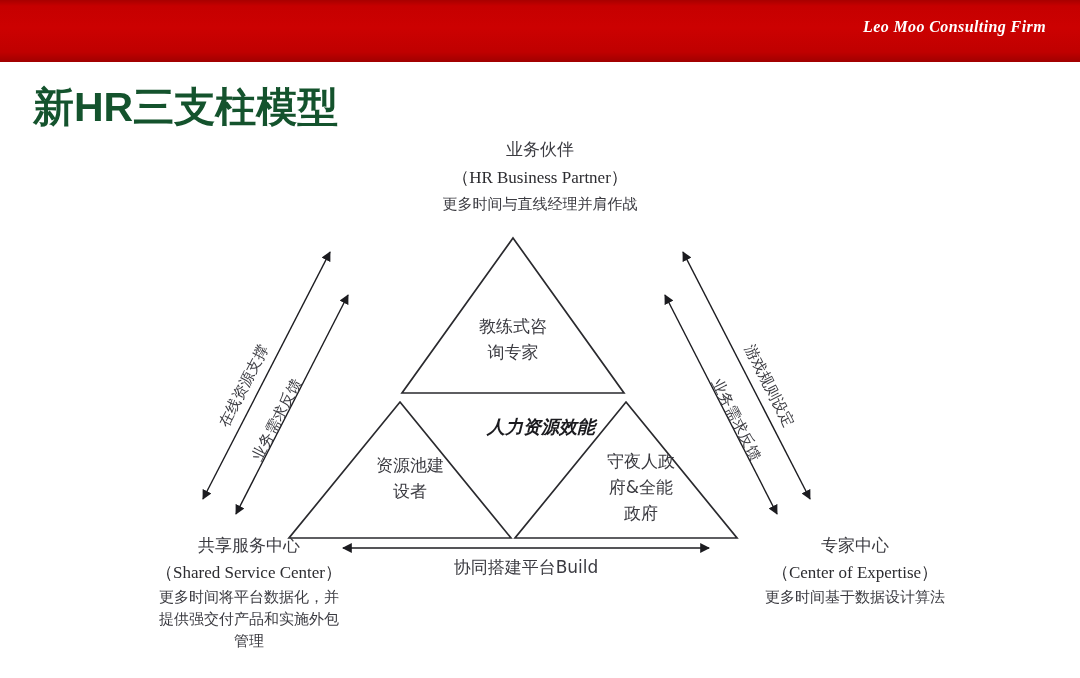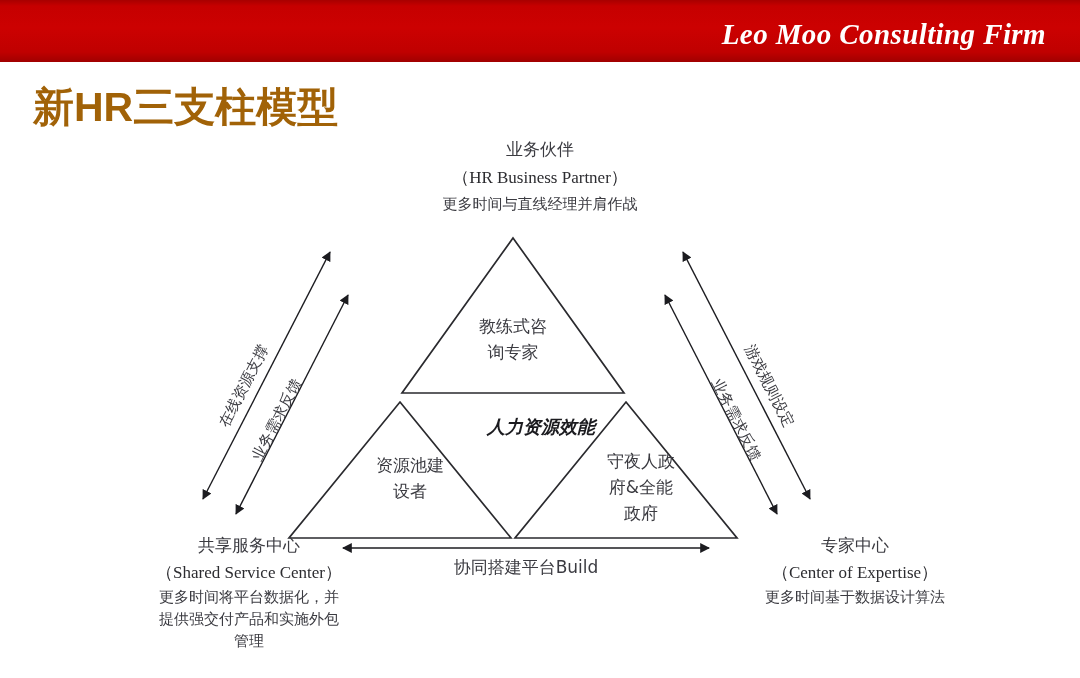--- a/index.html
+++ b/index.html
@@ -28,35 +28,35 @@
     box-sizing: border-box;
   }
   #brand-title {
     position: absolute;
     right: 34px;
     top: 18px;
     color: #ffffff;
     font-family: "Liberation Serif", "DejaVu Serif", serif;
     font-style: italic;
     font-weight: bold;
-    font-size: 29px;
+    font-size: 16px;
     letter-spacing: 0.4px;
     white-space: nowrap;
   }
 
   
   #page-title {
     position: absolute;
     left: 33px;
     top: 80px;
     font-family: "Liberation Sans", "DejaVu Sans", sans-serif;
     font-weight: bold;
     font-size: 41px;
     letter-spacing: 0px;
-    color: #a16207;
+    color: #14532d;
     white-space: nowrap;
   }
 
   
   #diagram {
     position: absolute;
     left: 0;
     top: 130px;
     width: 900px;
     height: 545px;

